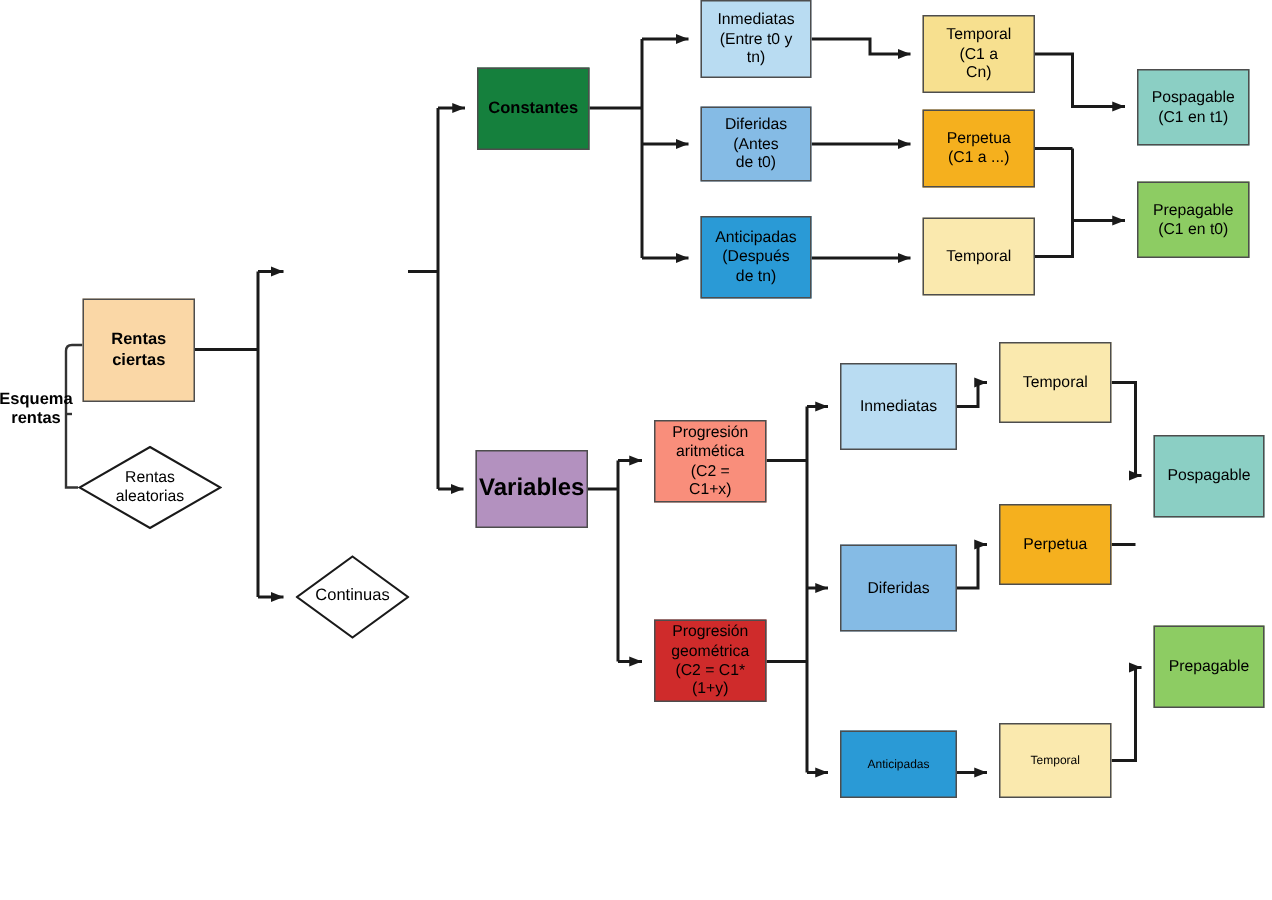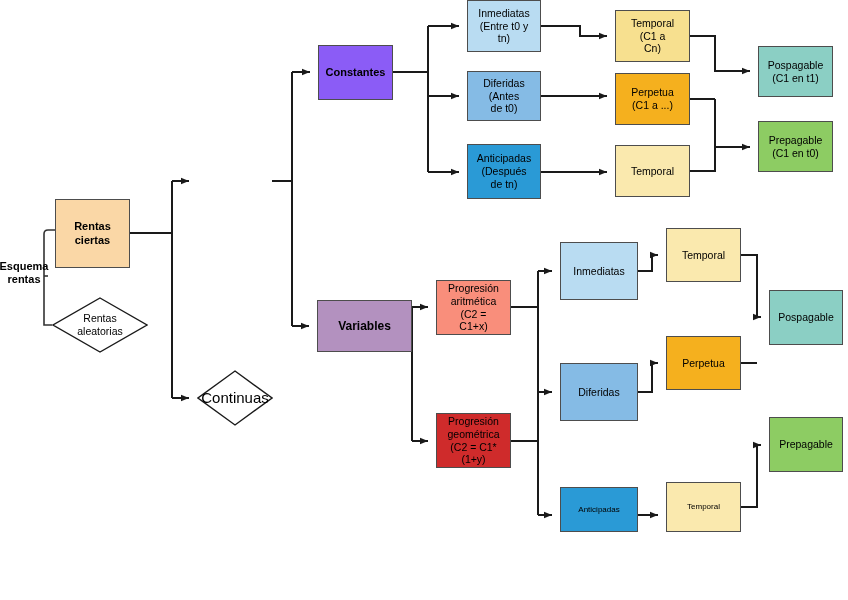--- a/index.html
+++ b/index.html
@@ -135,23 +135,23 @@
     </g>
   </svg>
 
   <div class="freetext" style="left:-2px; top:260px; width:52px; font-size:11px;">Esquema
 rentas</div>
 
   <div class="node bold" style="left:55px; top:199px; width:75px; height:69px; background:#fad7a6; font-size:11px;">Rentas
 ciertas</div>
 
 
-  <div class="node bold" style="left:318px; top:45px; width:75px; height:55px; background:#8b5cf6; font-size:11px;">Constantes</div>
-
-  <div class="node bold" style="left:317px; top:300px; width:95px; height:52px; background:#b391bf; font-size:12px;">Variables</div>
+  <div class="node bold" style="left:318px; top:45px; width:75px; height:55px; background:#15803d; font-size:11px;">Constantes</div>
+
+  <div class="node bold" style="left:317px; top:300px; width:75px; height:52px; background:#b391bf; font-size:16px;">Variables</div>
 
   <div class="node" style="left:467px; top:0px; width:74px; height:52px; background:#b9dcf2; font-size:10.5px;">Inmediatas
 (Entre t0 y tn)</div>
 
   <div class="node" style="left:467px; top:71px; width:74px; height:50px; background:#85bbe5; font-size:10.5px;">Diferidas
 (Antes de t0)</div>
 
   <div class="node" style="left:467px; top:144px; width:74px; height:55px; background:#2a9ad6; font-size:10.5px;">Anticipadas
 (Después de tn)</div>
 
@@ -198,16 +198,16 @@
       <polygon points="48,1 95,28 48,55 1,28" fill="#ffffff" stroke="#1a1a1a" stroke-width="1.4"></polygon>
     </svg>
     <div class="dlabel" style="font-size:10.5px;">Rentas
 aleatorias</div>
   </div>
 
   <div class="diamond" style="left:197px; top:370px; width:76px; height:56px;">
     <svg width="76" height="56" viewBox="0 0 76 56">
       <polygon points="38,1 75,28 38,55 1,28" fill="#ffffff" stroke="#1a1a1a" stroke-width="1.4"></polygon>
     </svg>
-    <div class="dlabel" style="font-size:15px;">Continuas</div>
+    <div class="dlabel" style="font-size:11px;">Continuas</div>
   </div>
 
 </div>
 
 </body></html>

